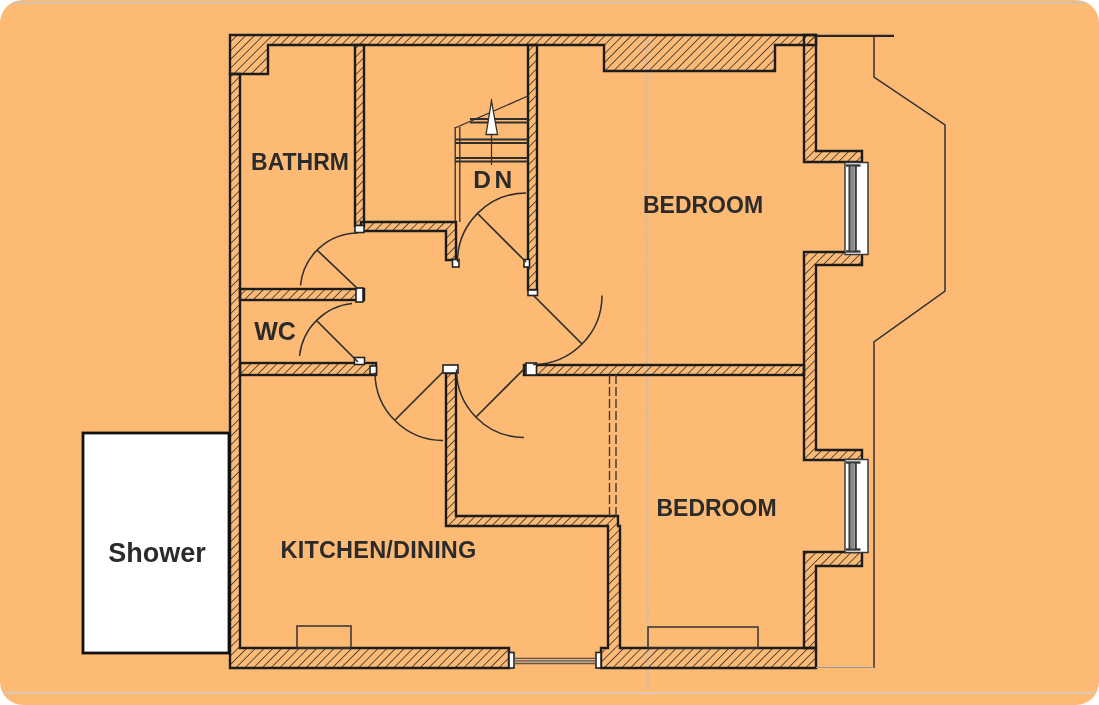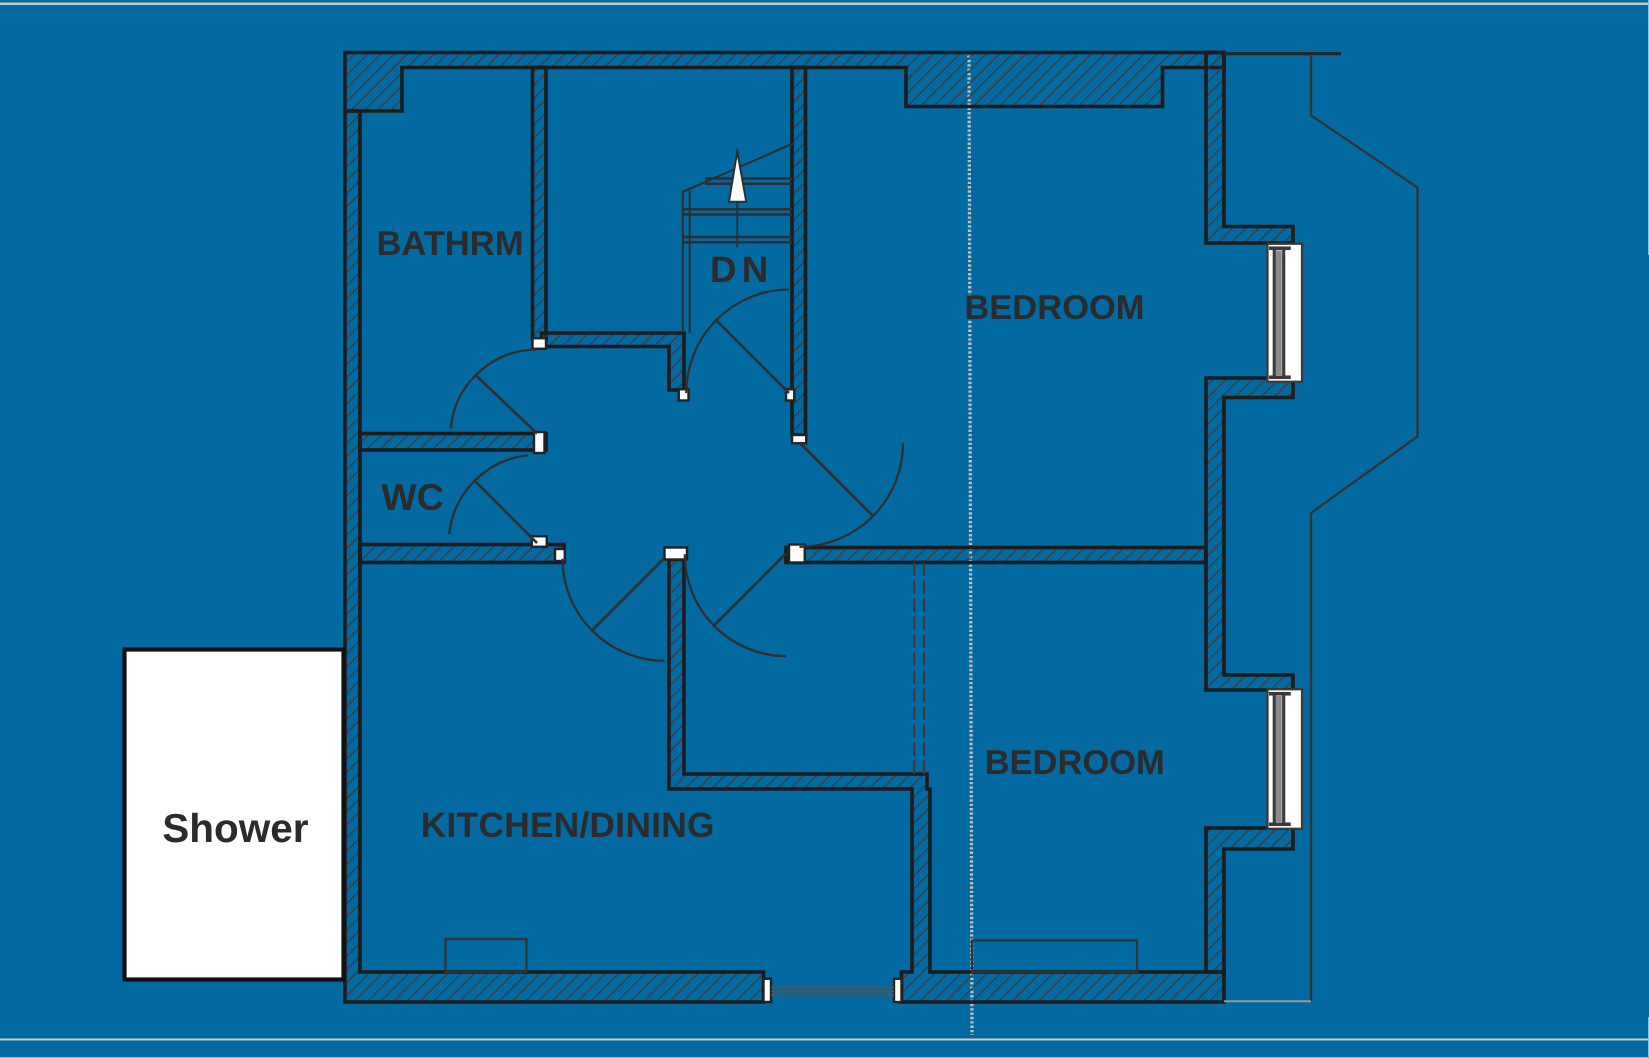--- a/index.html
+++ b/index.html
@@ -1,16 +1,16 @@
 <!DOCTYPE html>
 <html><head>
 <meta charset="utf-8">
 <style>
   html,body{margin:0;padding:0;background:#ffffff;}
-  .wrap{width:1099px;height:705px;position:relative;overflow:hidden;background:#0369a1;}
+  .wrap{width:1099px;height:705px;position:relative;overflow:hidden;background:#fdba74;border-radius:23px;}
   text{font-family:"Liberation Sans",sans-serif;fill:#2b2b2b;}
 </style>
 </head>
 <body>
 <div class="wrap">
 <svg width="1099" height="705" viewBox="0 0 1099 705" xmlns="http://www.w3.org/2000/svg">
 <defs>
   <pattern id="h8" width="6.2" height="6.2" patternUnits="userSpaceOnUse" patternTransform="rotate(45)">
     <line x1="0" y1="0" x2="0" y2="6.2" stroke="#3a3a3a" stroke-width="1.7"></line>
   </pattern>

